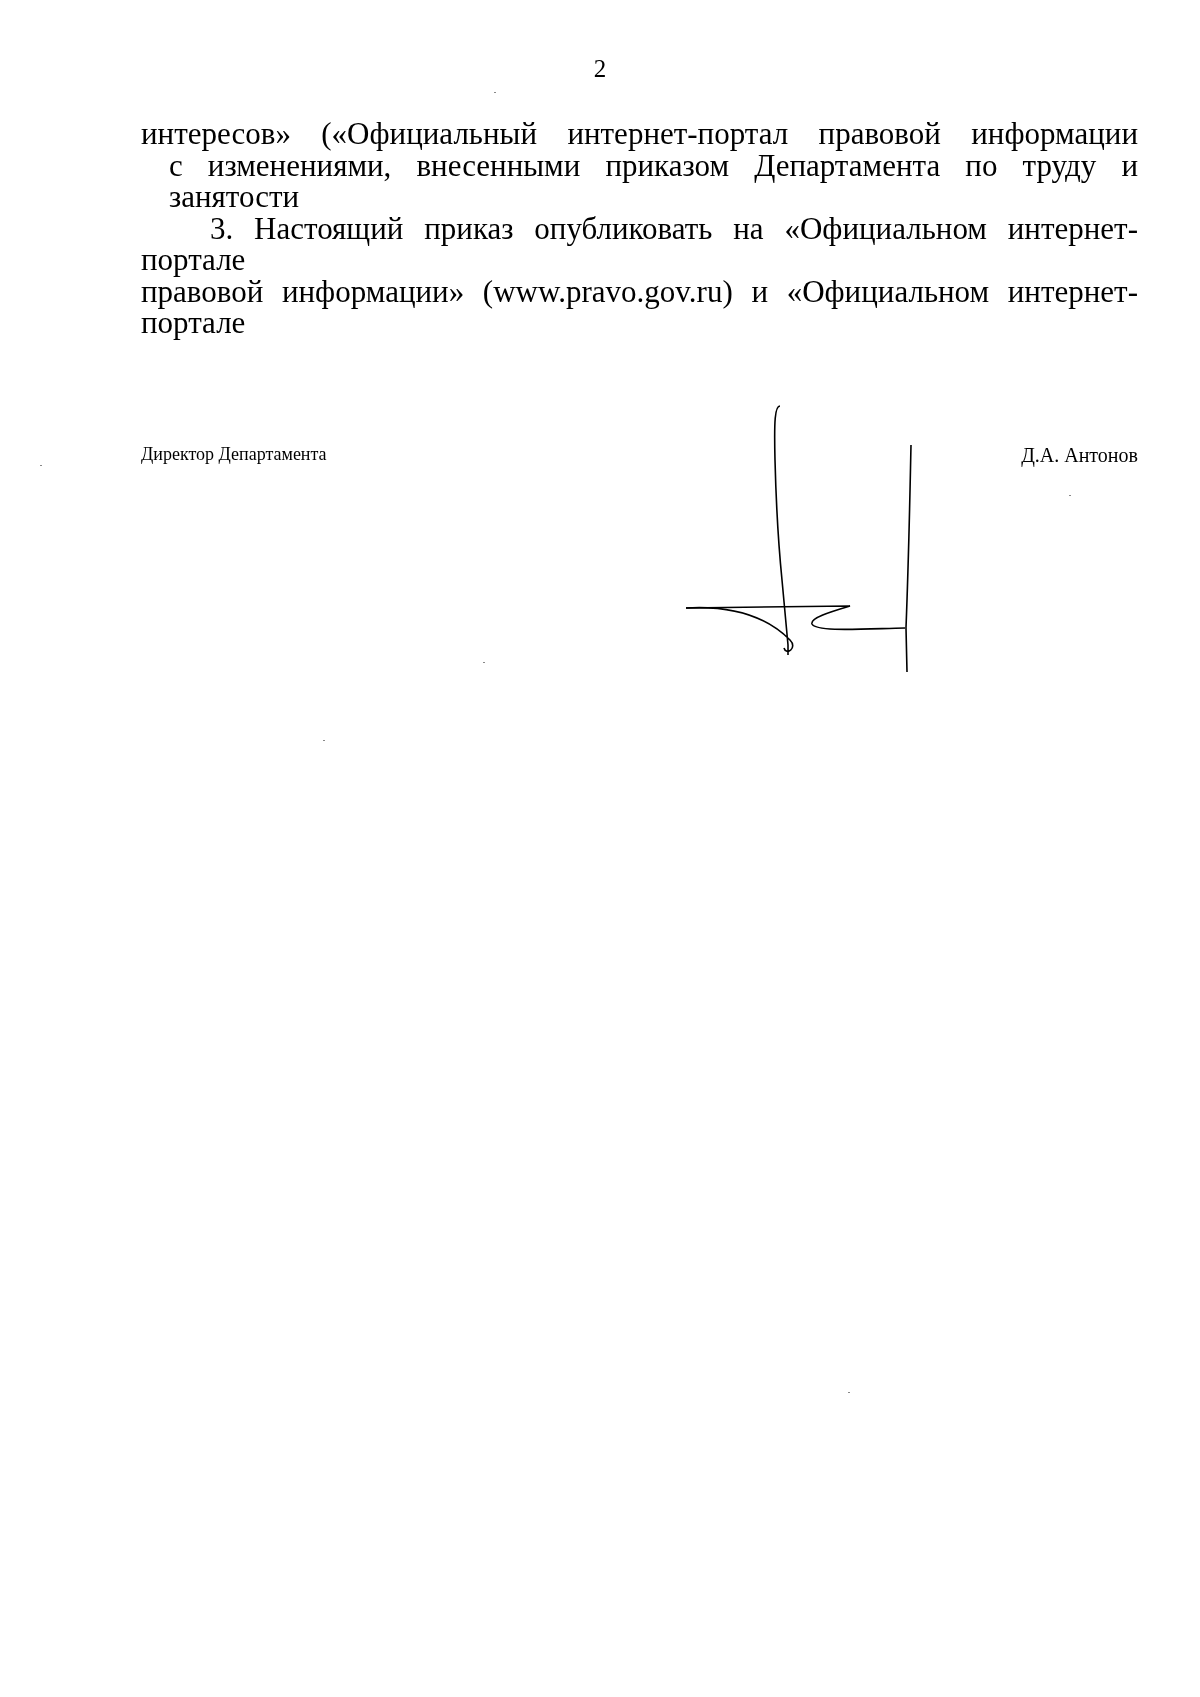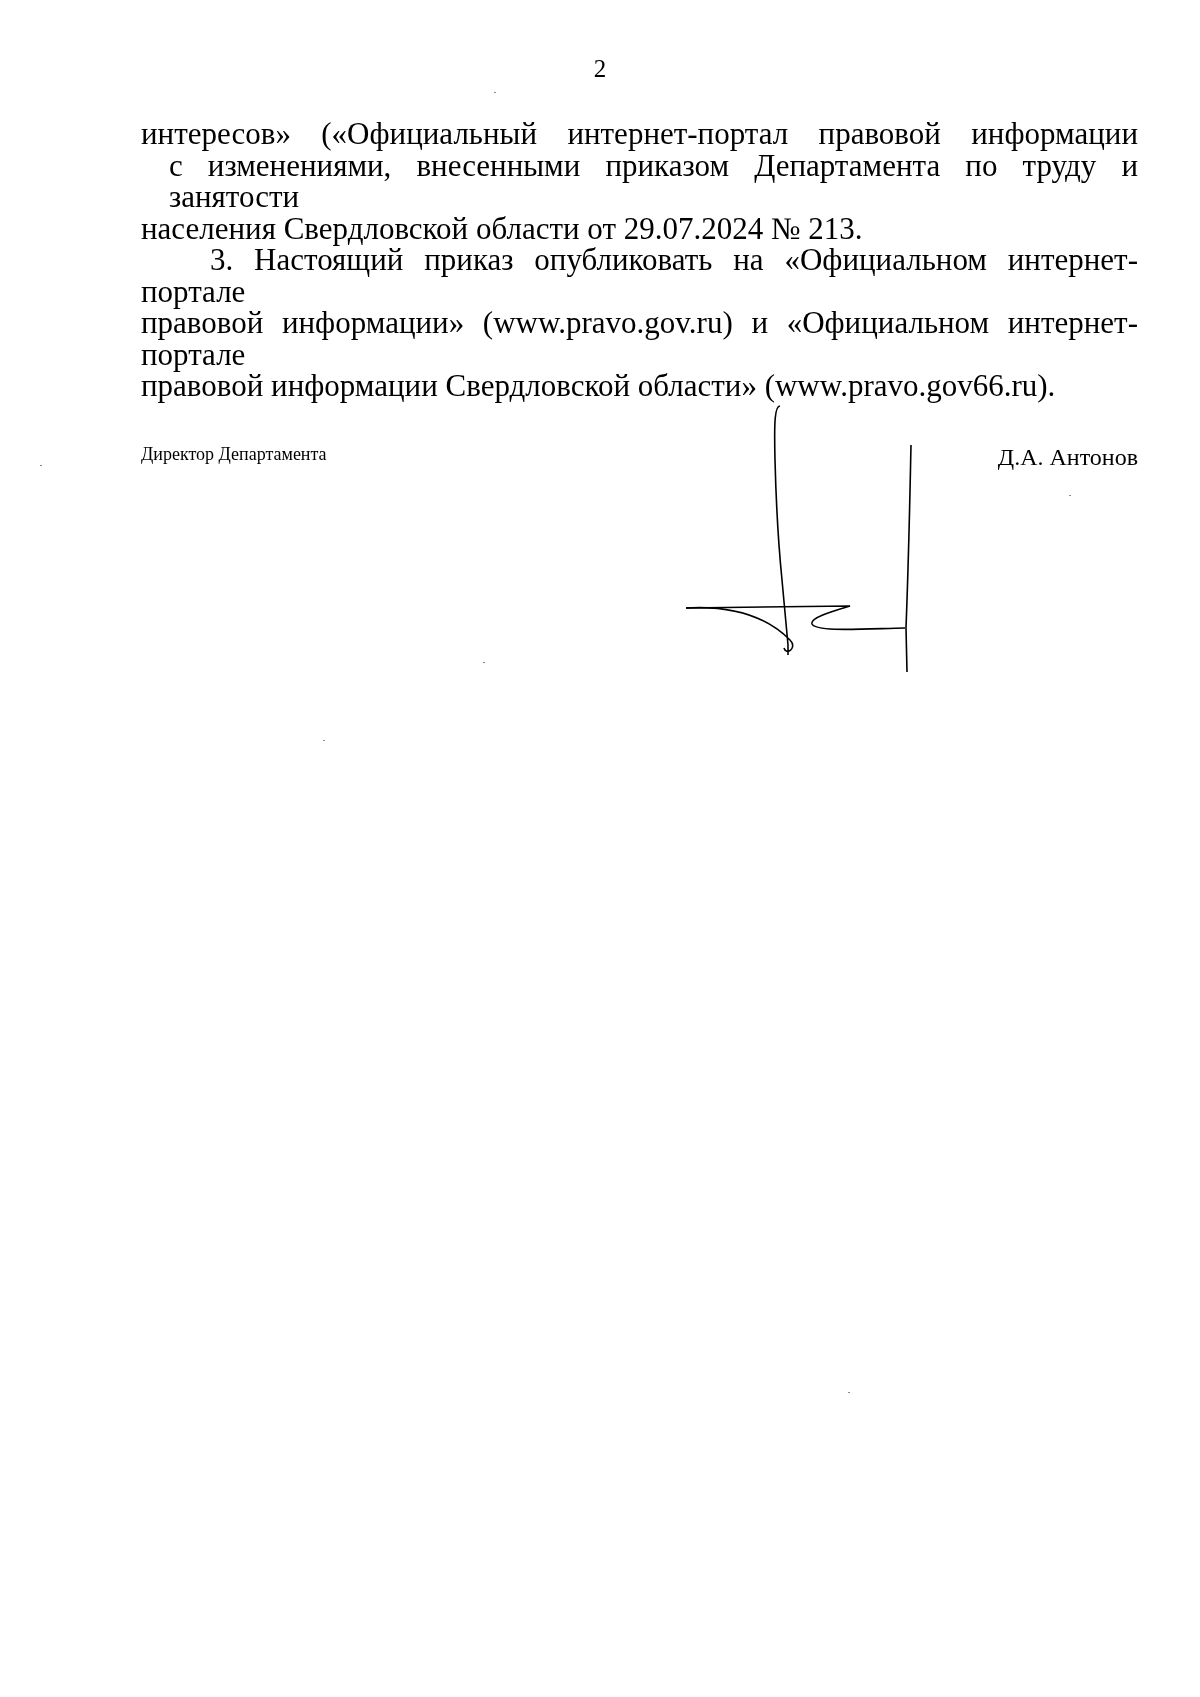--- a/index.html
+++ b/index.html
@@ -3,39 +3,37 @@
 <meta charset="utf-8">
 <style>
   html, body { margin:0; padding:0; background:#ffffff; }
   body { width:1200px; height:1697px; position:relative; overflow:hidden;
          font-family:"Liberation Serif", serif; color:#000; }
   .page-num { position:absolute; top:55px; left:0; width:1200px; text-align:center; font-size:25px; }
   .body-text { position:absolute; left:141px; width:997px; top:118px; font-size:31px; line-height:31.5px; }
   .para { text-align:justify; text-align-last:left; margin:0; }
   .indent { text-indent:69px; }
   .sig-title { position:absolute; left:141px; top:444px; font-size:18px; }
-  .sig-name { position:absolute; right:62px; top:444px; font-size:24px; }
+  .sig-name { position:absolute; right:62px; top:444px; font-size:20px; }
   .signature { position:absolute; left:680px; top:400px; }
   .speck { position:absolute; background:#888; width:2px; height:1px; }
 </style>
 </head>
 <body>
 
 <div class="page-num">2</div>
 
 <div class="body-text">
   <div>
     <div class="para" style="text-align-last:justify;">интересов» («Официальный интернет-портал правовой информации</div>
     <div class="para" style="text-align-last:justify;margin-left:28px;">с изменениями, внесенными приказом Департамента по труду и занятости</div>
-    <div class="para">населения Свердловской области от 29.07.2024 № 213.</div>
   </div>
   <div>
     <div class="para indent" style="text-align-last:justify;">3. Настоящий приказ опубликовать на «Официальном интернет-портале</div>
     <div class="para" style="text-align-last:justify;">правовой информации» (www.pravo.gov.ru) и «Официальном интернет-портале</div>
-    <div class="para">правовой информации Свердловской области» (www.pravo.gov66.ru).</div>
   </div>
 </div>
 
 <div class="sig-title">Директор Департамента</div>
 <div class="sig-name">Д.А. Антонов</div>
 
 <svg class="signature" width="260" height="280" viewBox="0 0 260 280">
   <path d="M100 6 C 95 6, 94 20, 95 60 C 96 100, 98 140, 102 180 C 104 200, 106 225, 108 245 L 108 255
            M 6 208 C 40 206, 80 210, 110 240 C 118 248, 106 256, 104 248" fill="none" stroke="#000" stroke-width="1.6"></path>
   <path d="M 6 208 L 170 206 C 150 212, 130 218, 132 224 C 136 232, 180 229, 225 228" fill="none" stroke="#000" stroke-width="1.6"></path>

